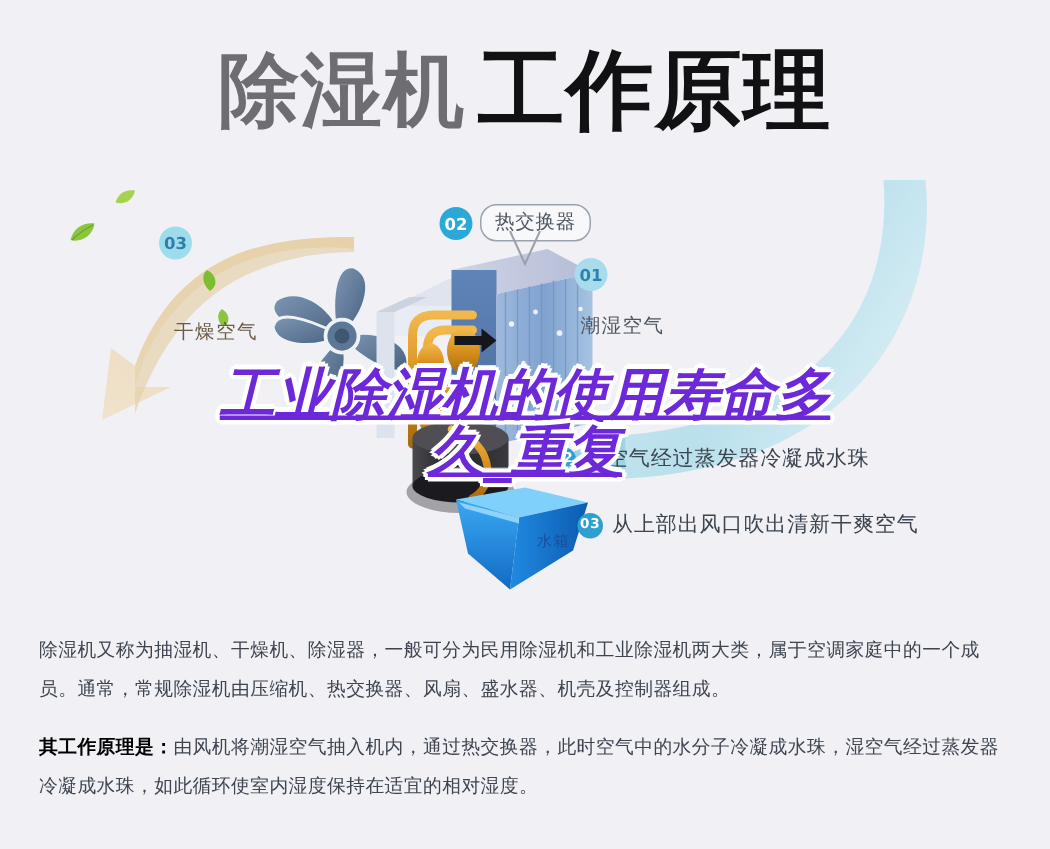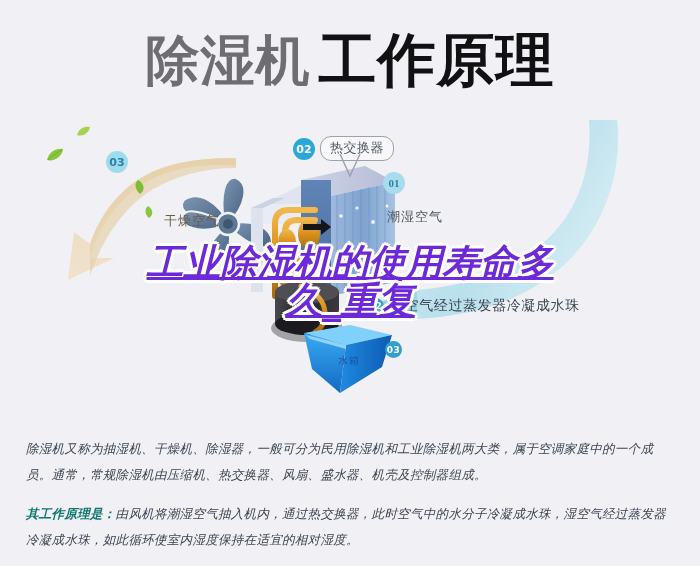--- a/index.html
+++ b/index.html
@@ -65,36 +65,36 @@
 
   
   .fan { position: absolute; left: 172px; top: 48px; width: 112px; height: 112px; }
 
   
   .machine { position: absolute; left: 245px; top: 28px; width: 160px; height: 220px; }
 
   
   .tank { position: absolute; left: 300px; top: 205px; width: 96px; height: 78px; }
   .tank-label {
-    position: absolute; left: 338px; top: 236px;
+    position: absolute; left: 358px; top: 236px;
     font-size: 10px; color: #1a4f9c; letter-spacing: 1px;
   }
 
   
   .num-badge {
     position: absolute;
     width: 22px; height: 22px;
     border-radius: 50%;
     display: flex; align-items: center; justify-content: center;
     font-size: 11px; font-weight: 700;
     letter-spacing: 0px;
   }
   .badge-03 { left: 106px; top: 33px; background: #9ddcec; color: #2f7fa8; }
   .badge-02 { left: 293px; top: 20px; background: #2aa8d8; color: #ffffff; }
-  .badge-01 { left: 383px; top: 54px; background: #a8dcec; color: #2e83ab; font-family: Liberation Serif, serif; }
+  .badge-01 { left: 383px; top: 54px; background: #a8dcec; color: #2e83ab; }
 
   
   .callout {
     position: absolute;
     left: 320px; top: 18px;
     padding: 2px 9px 3px 9px;
     border: 1.4px solid #9aa3ad;
     border-radius: 11px;
     background: rgba(255,255,255,0.55);
     font-size: 13px;
@@ -105,21 +105,21 @@
   .callout-stem { position: absolute; left: 338px; top: 36px; width: 24px; height: 24px; }
 
   
   .dia-label {
     position: absolute;
     font-size: 13px;
     color: #5a5148;
     letter-spacing: 1px;
     white-space: nowrap;
   }
-  .label-dry { left: 116px; top: 94px; color: #6b5b45; margin-left: 48px; }
+  .label-dry { left: 116px; top: 94px; color: #6b5b45; }
   .label-humid { left: 387px; top: 90px; color: #4d5560; text-align: center; }
 
   
   .overlay-text {
     position: absolute;
     left: 0; top: 244px;
     width: 700px;
     text-align: center;
     font-size: 37px;
     font-weight: 700;
@@ -152,32 +152,31 @@
     width: 17px; height: 17px; border-radius: 50%;
     background: #2f9fd0; color: #fff;
     font-size: 9px; font-weight: 700;
     display: flex; align-items: center; justify-content: center;
     flex: 0 0 auto;
   }
 
   
   .body-copy {
     position: absolute;
-    left: 26px; top: 436px;
+    left: 26px; top: 420px;
     width: 652px;
-    font-style: italic;
   }
   .para {
     font-size: 12.5px;
     line-height: 2.05;
     color: #3d4450;
     letter-spacing: 0.3px;
   }
   .para.second { margin-top: 14px; }
-  .para-lead { font-weight: 700; color: #0f766e; }
+  .para-lead { font-weight: 700; color: #000000; }
 </style>
 </head>
 <body>
 
 <div id="page">
 
   <div class="title-block">
     <span class="title-gray">除湿机</span><span class="title-black">工作原理</span>
   </div>
 
@@ -357,20 +356,21 @@
     <div class="dia-label label-dry">干燥空气</div>
     <div class="dia-label label-humid">潮湿空气</div>
   </div>
 
   <div class="step-line step-2">
     <span class="step-badge">02</span>
     <span>湿空气经过蒸发器冷凝成水珠</span>
   </div>
   <div class="step-line step-3">
     <span class="step-badge">03</span>
+    <span>从上部出风口吹出清新干爽空气</span>
   </div>
 
   <div class="overlay-text">工业除湿机的使用寿命多
 久_重复</div>
 
   <div class="body-copy">
     <p class="para">除湿机又称为抽湿机、干燥机、除湿器，一般可分为民用除湿机和工业除湿机两大类，属于空调家庭中的一个成员。通常，常规除湿机由压缩机、热交换器、风扇、盛水器、机壳及控制器组成。</p>
     <p class="para second"><span class="para-lead">其工作原理是：</span><span>由风机将潮湿空气抽入机内，通过热交换器，此时空气中的水分子冷凝成水珠，湿空气经过蒸发器冷凝成水珠，如此循环使室内湿度保持在适宜的相对湿度。</span></p>
   </div>
 

